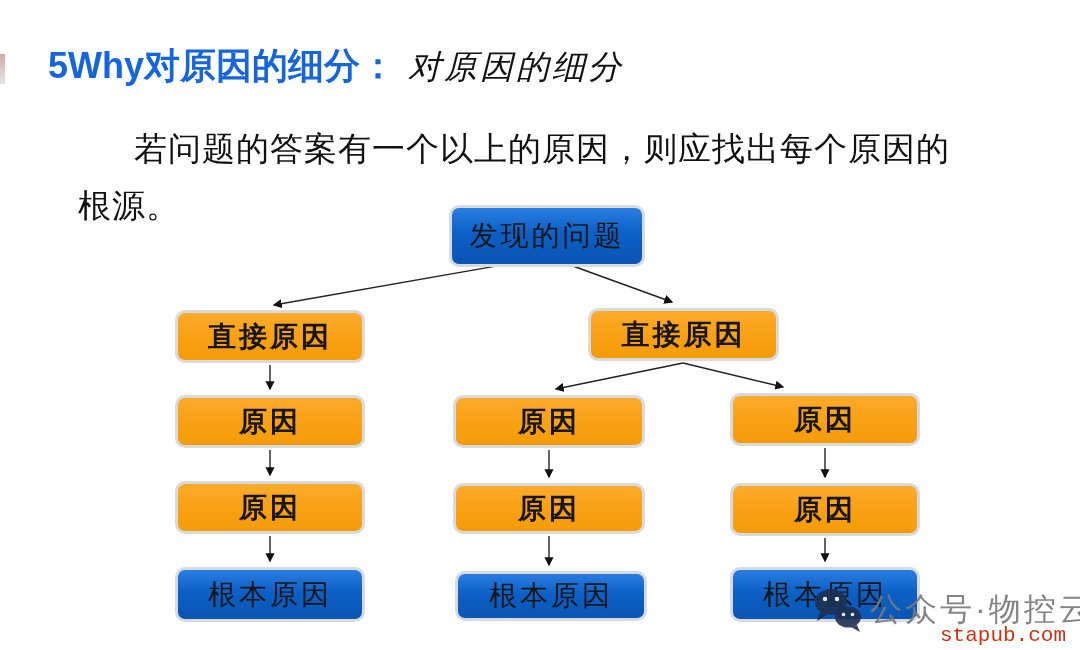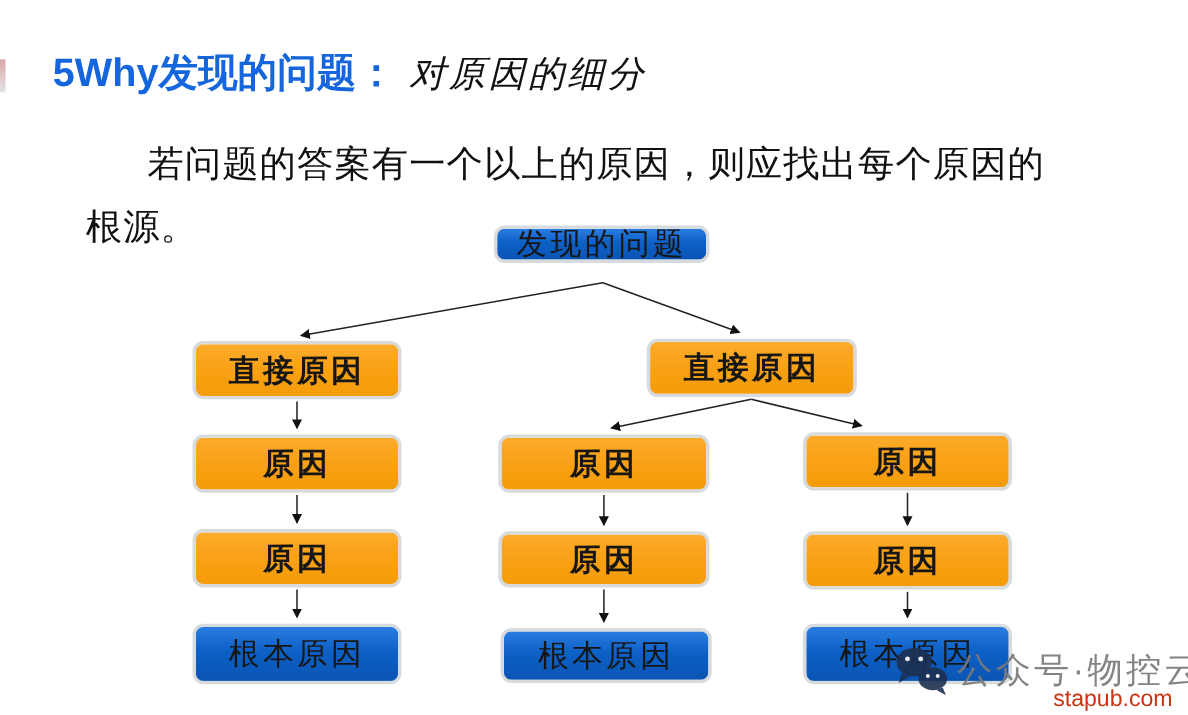--- a/index.html
+++ b/index.html
@@ -20,51 +20,51 @@
   .para1{left:134px;top:127px;}
   .para2{left:78px;top:184px;}
 
   
   .node{position:absolute;display:flex;align-items:center;justify-content:center;
         border-radius:10px;border:3px solid #d8dbde;box-sizing:border-box;
         font-size:28px;color:#161616;letter-spacing:3px;z-index:2;}
   .node.orange{background:linear-gradient(180deg,#fcab2b 0%,#f9a013 55%,#f59c0a 100%);font-weight:bold;}
   .node.blue{background:linear-gradient(180deg,#2a7de0 0%,#0c60c6 45%,#0a55b4 100%);}
 
-  .n-root{left:449px;top:205px;width:196px;height:34px;}
+  .n-root{left:449px;top:205px;width:196px;height:62px;}
   .n-ld  {left:175px;top:310px;width:190px;height:53px;}
   .n-rd  {left:588px;top:308px;width:191px;height:53px;}
   .n-l1  {left:175px;top:395px;width:190px;height:53px;}
   .n-m1  {left:453px;top:395px;width:192px;height:53px;}
   .n-r1  {left:730px;top:393px;width:190px;height:53px;}
   .n-l2  {left:175px;top:481px;width:190px;height:53px;}
   .n-m2  {left:453px;top:483px;width:192px;height:51px;}
   .n-r2  {left:730px;top:483px;width:190px;height:53px;}
   .n-l3  {left:175px;top:567px;width:190px;height:55px;}
   .n-m3  {left:455px;top:571px;width:192px;height:50px;}
   .n-r3  {left:730px;top:567px;width:190px;height:55px;}
 
   .arrows{position:absolute;left:0;top:0;z-index:1;pointer-events:none;}
 
   
   .wm-row{position:absolute;left:812px;top:584px;display:flex;align-items:center;z-index:5;}
   .wm-text{font-size:32px;color:rgba(122,122,122,.92);letter-spacing:3px;margin-left:6px;
            font-family:"Liberation Sans","DejaVu Sans",sans-serif;white-space:nowrap;}
   .wx-icon{width:52px;height:52px;flex:0 0 auto;}
   .wm-site{position:absolute;right:14px;top:624px;font-size:21px;color:#cc3311;z-index:5;
-           font-family:Liberation Sans, sans-serif;}
+           font-family:Liberation Mono, monospace;}
 </style>
 </head>
 <body>
 
 <div class="page">
 
   <div class="edge-mark"></div>
 
-  <h1 class="title"><span class="t-hl"><span>5Why</span><span>发现的问题：</span></span><span class="t-rest">对原因的细分</span></h1>
+  <h1 class="title"><span class="t-hl"><span>5Why</span><span>对原因的细分：</span></span><span class="t-rest">对原因的细分</span></h1>
 
   <p class="para para1">若问题的答案有一个以上的原因，则应找出每个原因的</p>
   <p class="para para2">根源。</p>
 
   <svg class="arrows" width="1080" height="650" viewBox="0 0 1080 650">
     <defs>
       <marker id="ah" viewBox="0 0 10 10" refX="8.5" refY="5" markerWidth="6.5" markerHeight="6.5" orient="auto">
         <path d="M0,0 L10,5 L0,10 z" fill="#111"></path>
       </marker>
     </defs>

